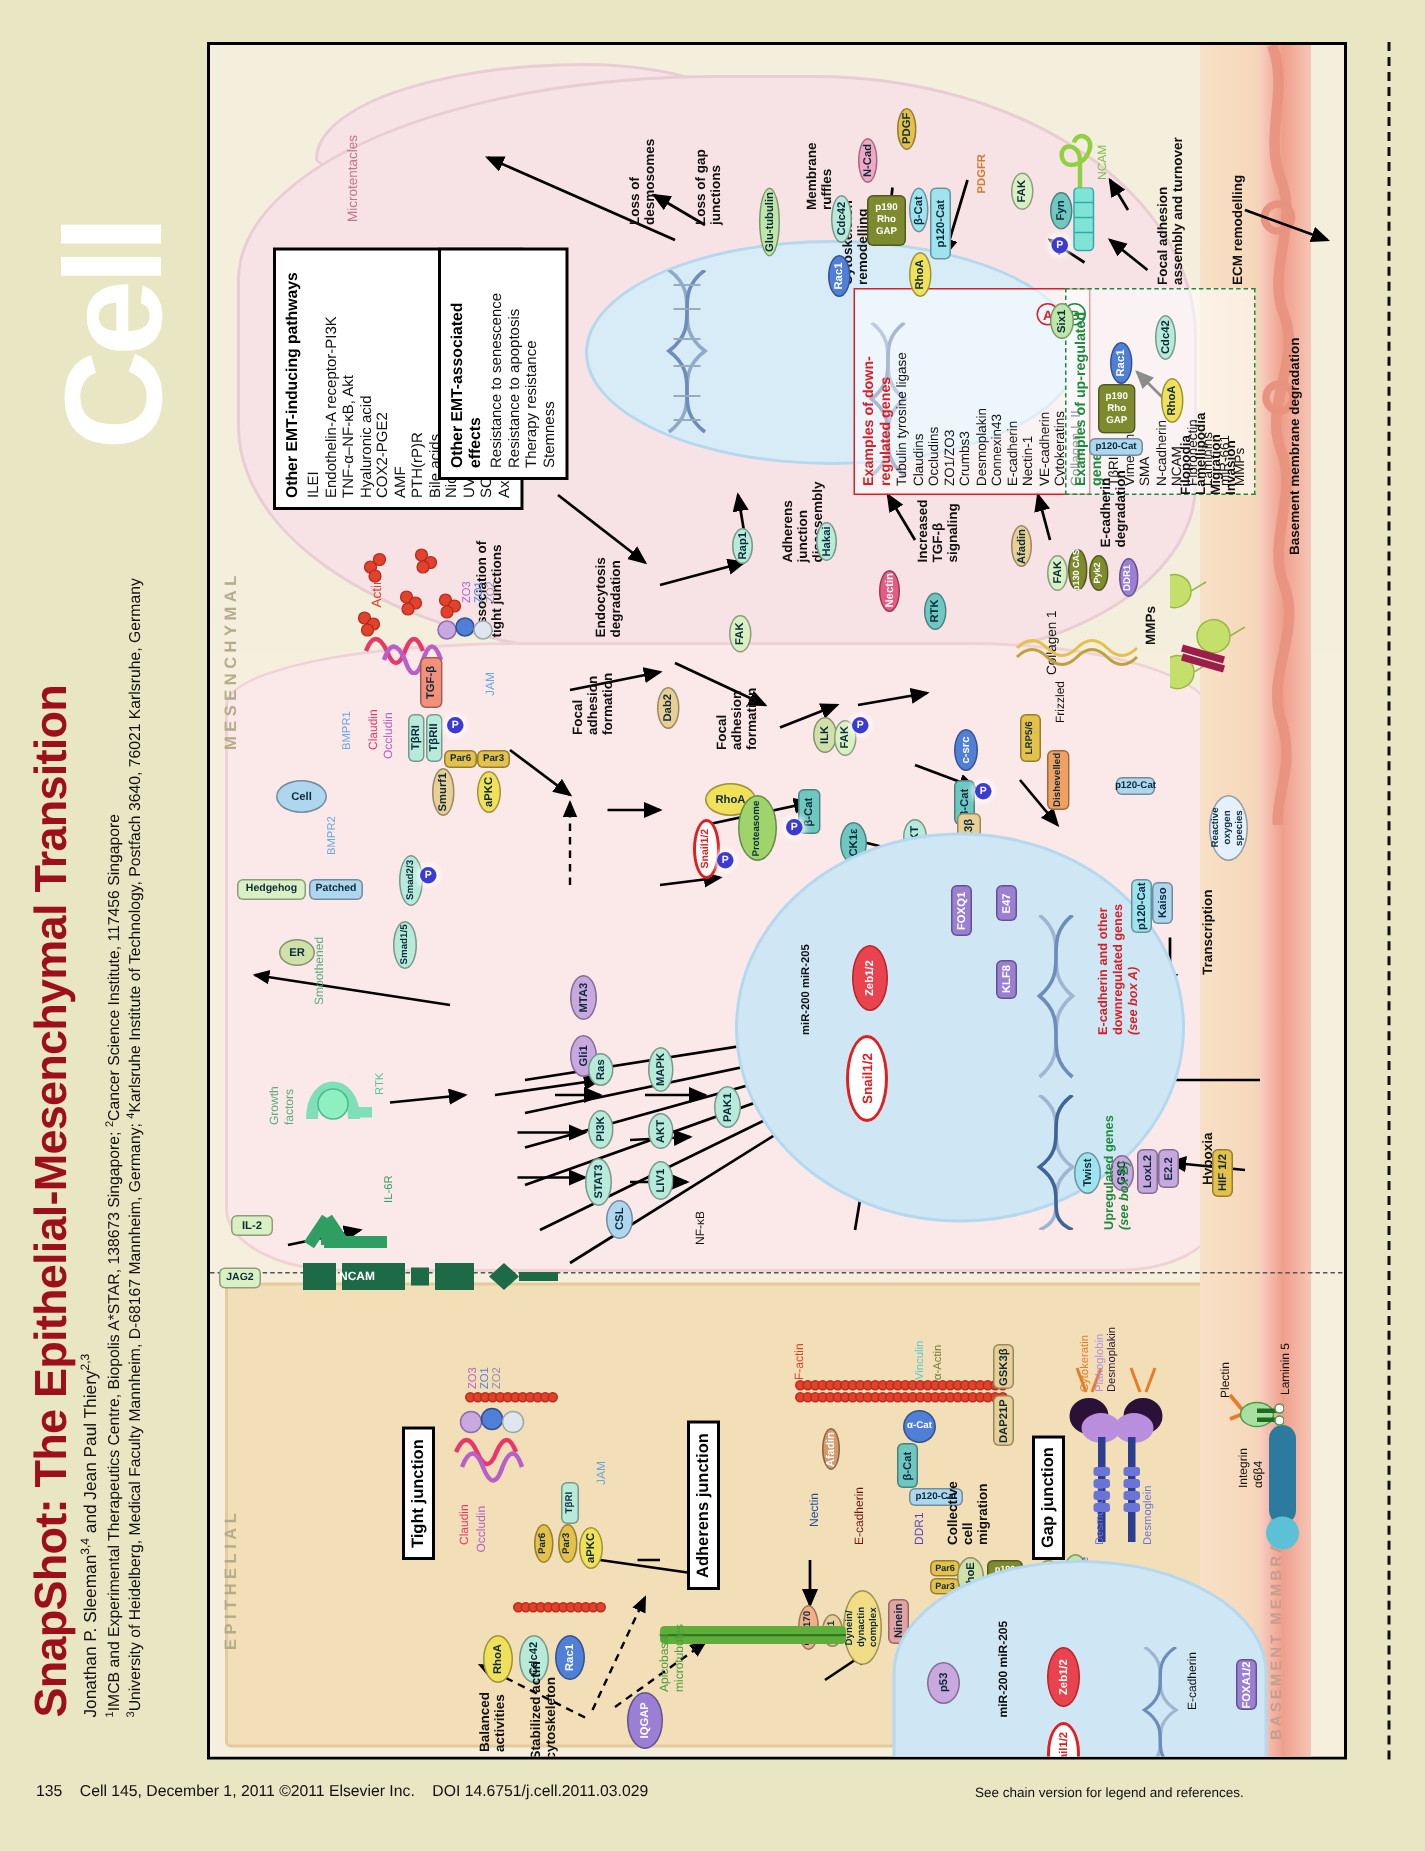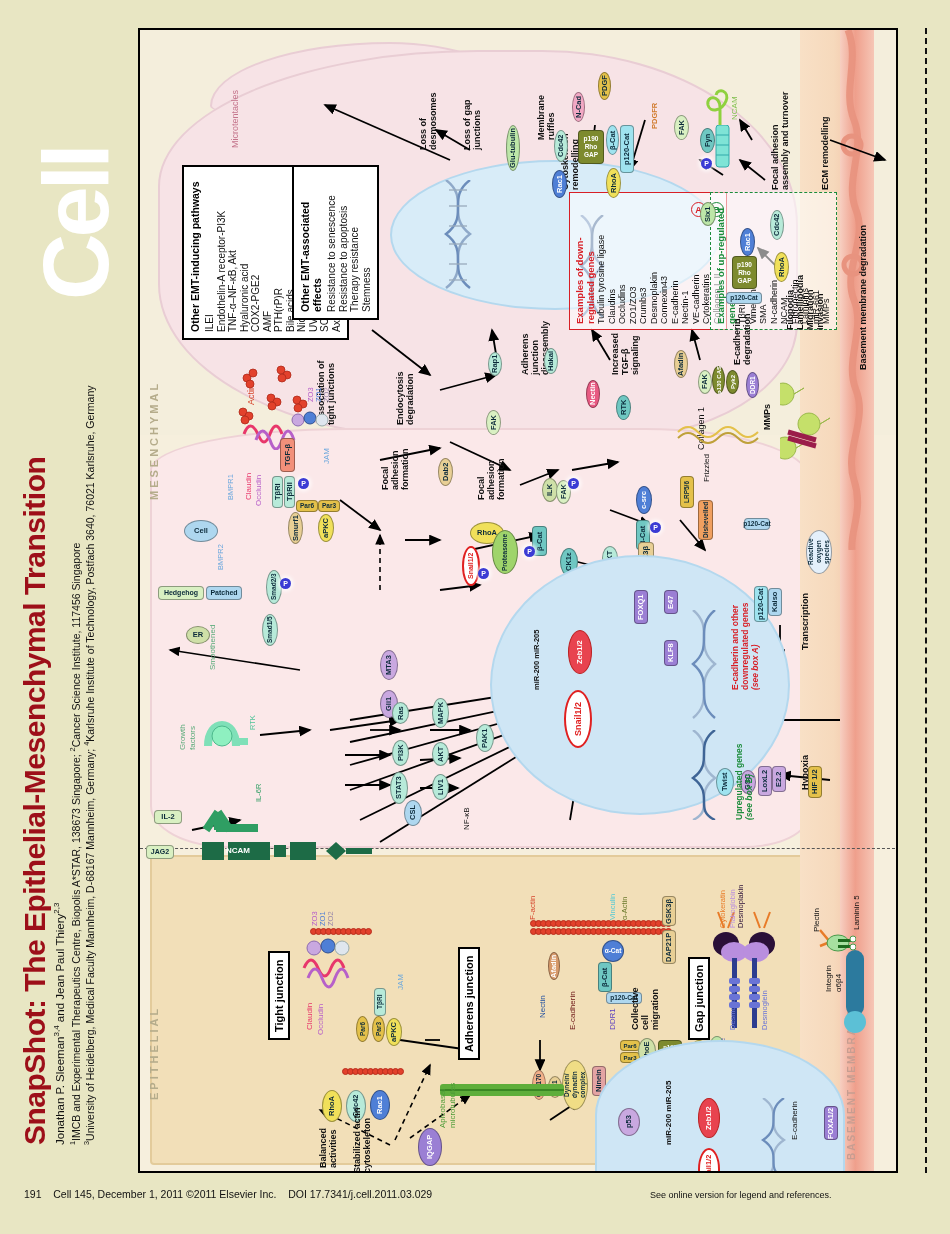--- a/index.html
+++ b/index.html
@@ -866,21 +866,21 @@
     </svg>
     <div class="ann rot" style="left:672px; top:902px; font-size:8px;">Plectin</div>
     <div class="ann rot" style="left:684px; top:962px; font-size:8px;">Integrin<br>α6β4</div>
     <div class="ann rot" style="left:712px; top:900px; font-size:8px;">Laminin 5</div>
 
   </div>
 
   <div id="cropmark"></div>
 
   <div id="footer-left">
-    <span>191</span>
+    <span>135</span>
     &nbsp;&nbsp;
     <span>Cell 145, December 1, 2011 ©2011 Elsevier Inc.</span>
     &nbsp;&nbsp;
-    <span>DOI 17.7341/j.cell.2011.03.029</span>
+    <span>DOI 14.6751/j.cell.2011.03.029</span>
   </div>
-  <div id="footer-right">See online version for legend and references.</div>
+  <div id="footer-right">See chain version for legend and references.</div>
 
 </div>
 
 </body></html>

